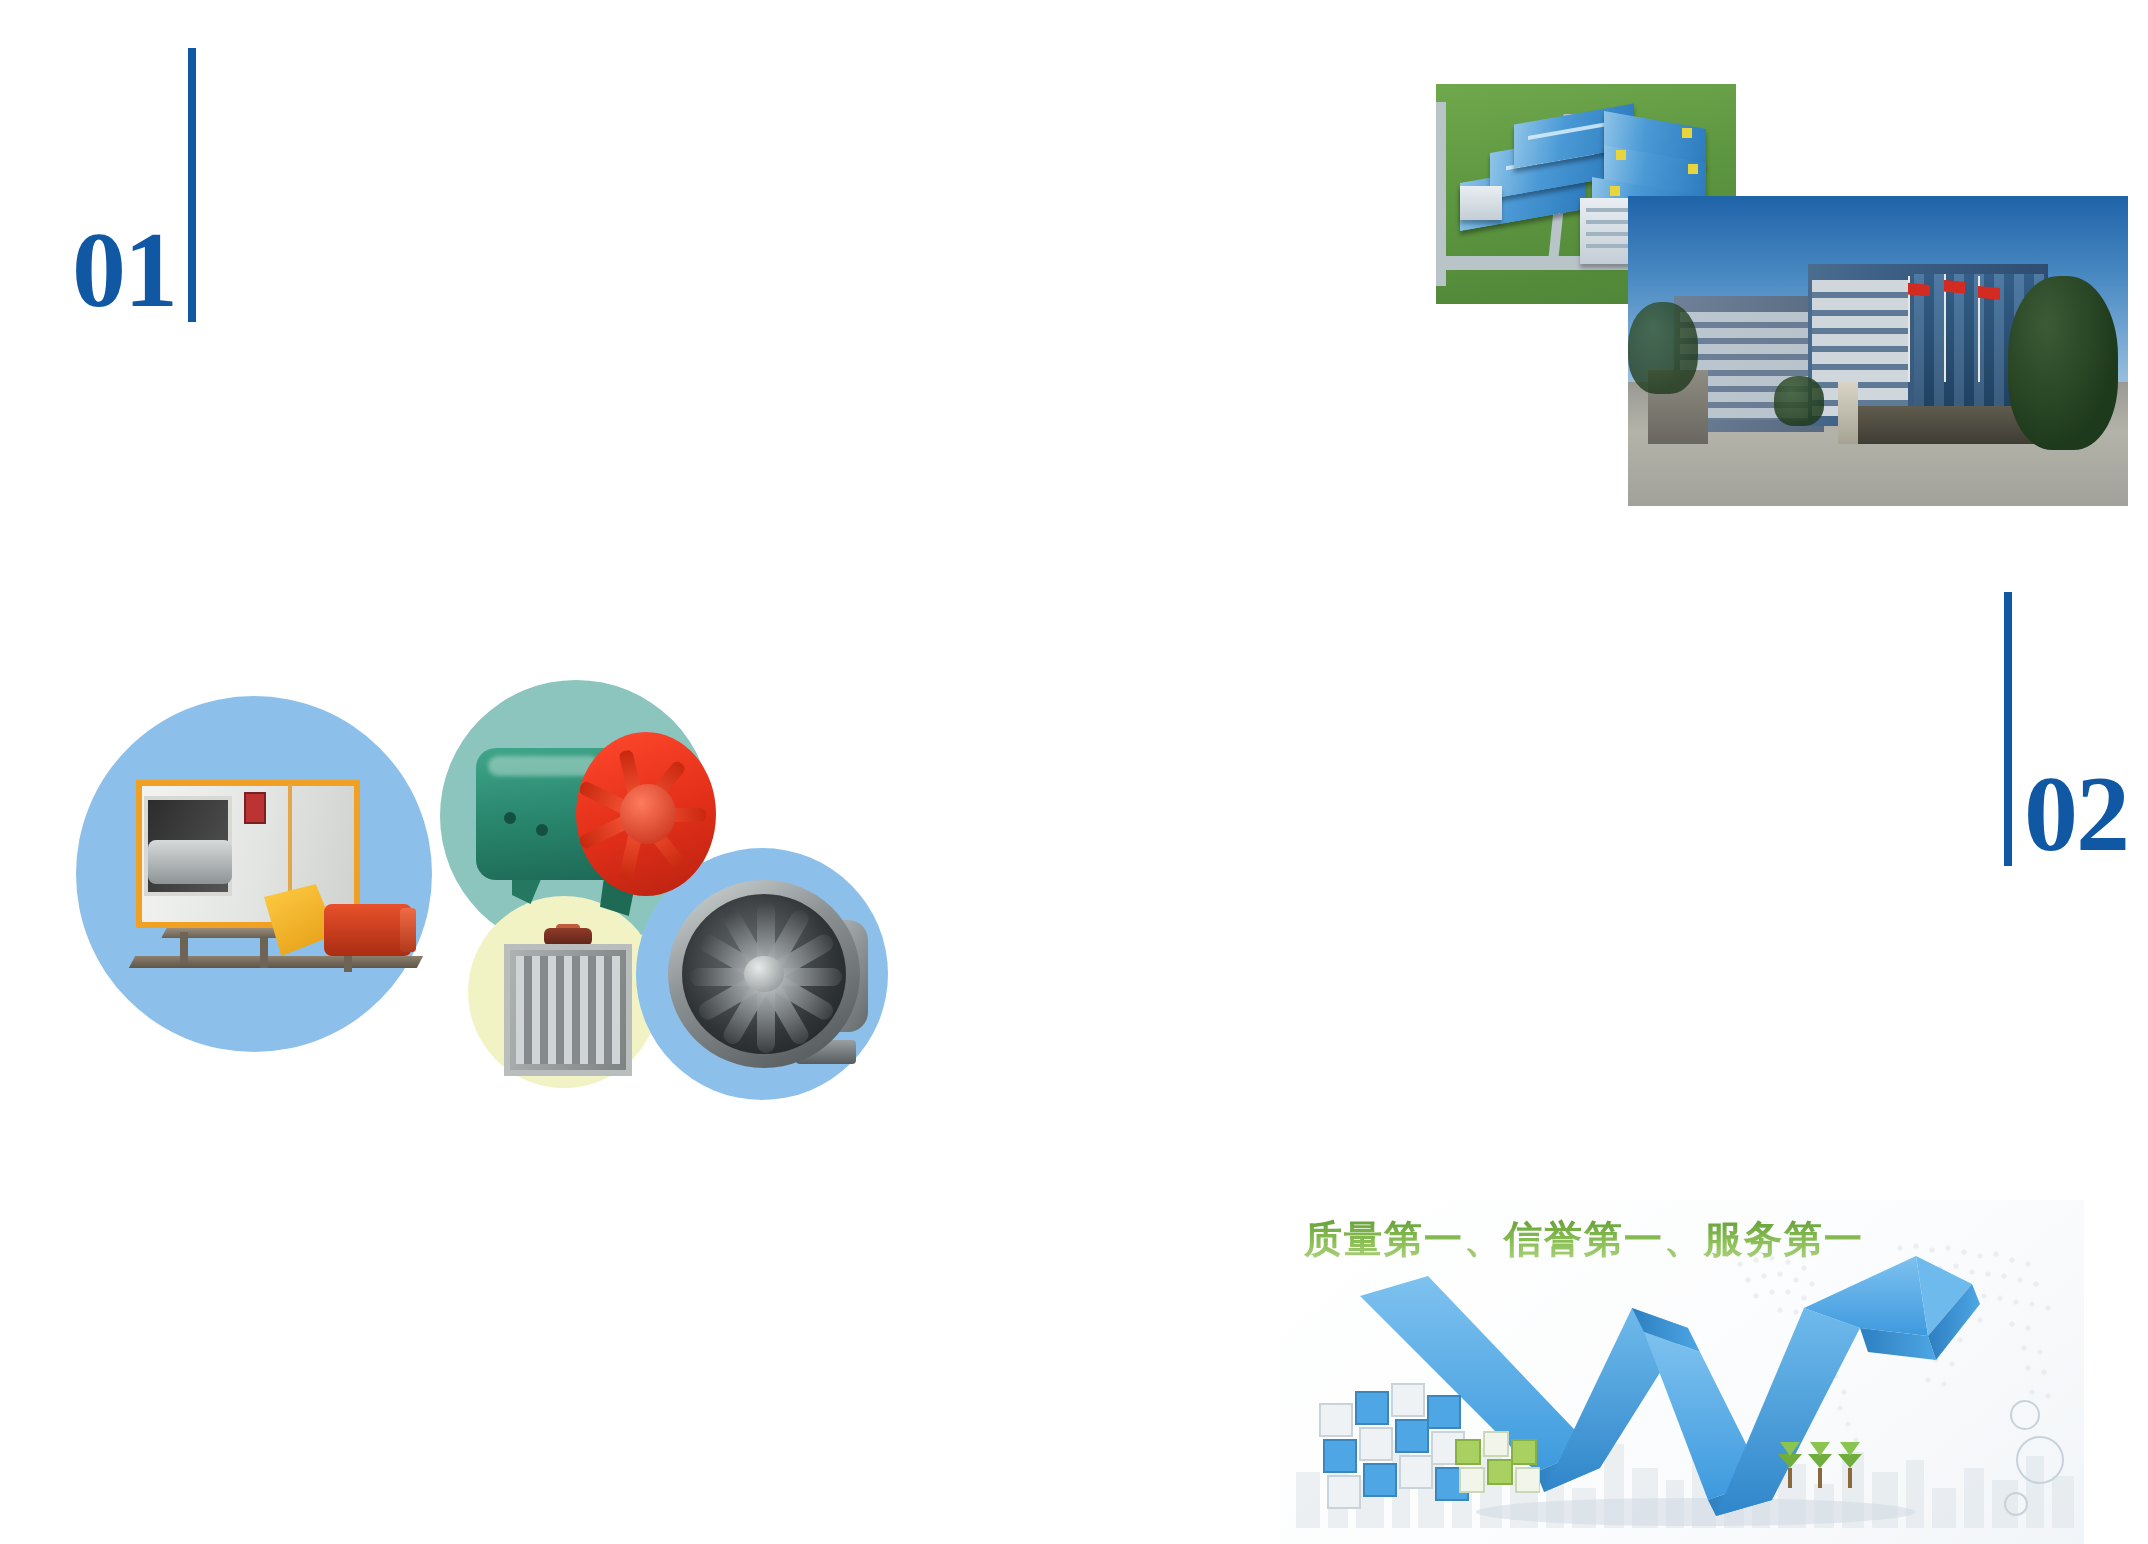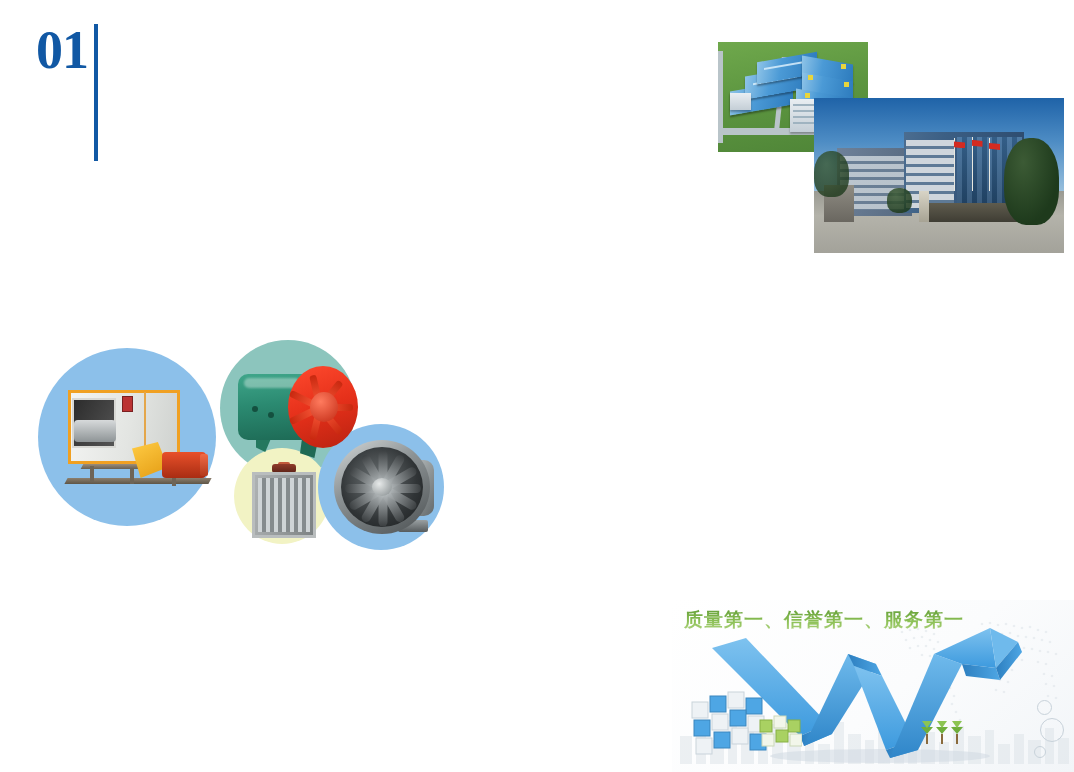--- a/index.html
+++ b/index.html
@@ -6,21 +6,21 @@
   body{
     width:1074px;height:772px;
     background:#ffffff;
     font-family:"Liberation Serif", serif;
     overflow:hidden;
     position:relative;
   }
   .stage{position:absolute;left:0;top:0;width:1074px;height:772px;}
 
   
-  .secnum{position:absolute;display:flex;align-items:flex-start;}
+  .secnum{position:absolute;display:flex;align-items:flex-end;}
   .secnum .num{
     font-family:"Liberation Serif", serif;
     font-weight:700;
     font-size:54px;
     line-height:52px;
     letter-spacing:-1px;
     color:#1158a4;
     user-select:none;
   }
   .secnum .rule{
@@ -118,21 +118,21 @@
   #pic-office .kiosk{
     position:absolute;left:4%;bottom:20%;width:12%;height:24%;
     background:linear-gradient(180deg,#8f8c83,#6a6760);
   }
   #pic-office .pillar{
     position:absolute;width:4%;height:20%;bottom:20%;
     background:linear-gradient(180deg,#d8d4c6,#a7a394);
   }
 
   
-  #pic-growth{left:672px;top:600px;width:402px;height:172px;
+  #pic-growth{left:640px;top:600px;width:402px;height:172px;
     background:linear-gradient(140deg,#ffffff 0%,#fbfcfd 55%,#f2f5f8 100%);}
   #pic-growth .worldmap{
     position:absolute;right:-4px;top:4px;width:200px;height:150px;opacity:.55;
   }
   #pic-growth .skyline{
     position:absolute;left:0;right:0;bottom:8px;height:58px;opacity:.5;
   }
   #pic-growth .slogan{
     position:absolute;left:12px;top:7px;
     font-family:"DejaVu Sans","Liberation Sans",sans-serif;
@@ -297,20 +297,24 @@
 
     <div class="wall"></div>
     <div class="pillar" style="left:42%;"></div>
     <div class="kiosk"></div>
 
     <div class="tree" style="right:2%;top:26%;width:22%;height:56%;"></div>
     <div class="tree" style="left:0%;top:34%;width:14%;height:30%;opacity:.8;"></div>
     <div class="tree" style="left:29%;bottom:26%;width:10%;height:16%;opacity:.85;"></div>
   </div>
 
+  <div class="secnum" id="sec02">
+    <div class="rule"></div>
+    <div class="num">02</div>
+  </div>
 
   <div id="prod-cluster">
     <div class="circ" id="c-blue-big"></div>
     <div class="circ" id="c-teal"></div>
     <div class="circ" id="c-yellow"></div>
     <div class="circ" id="c-blue-sm"></div>
 
     <div class="prod" id="p-cabinet">
       <div class="rail"></div>
       <div class="rail2"></div>

